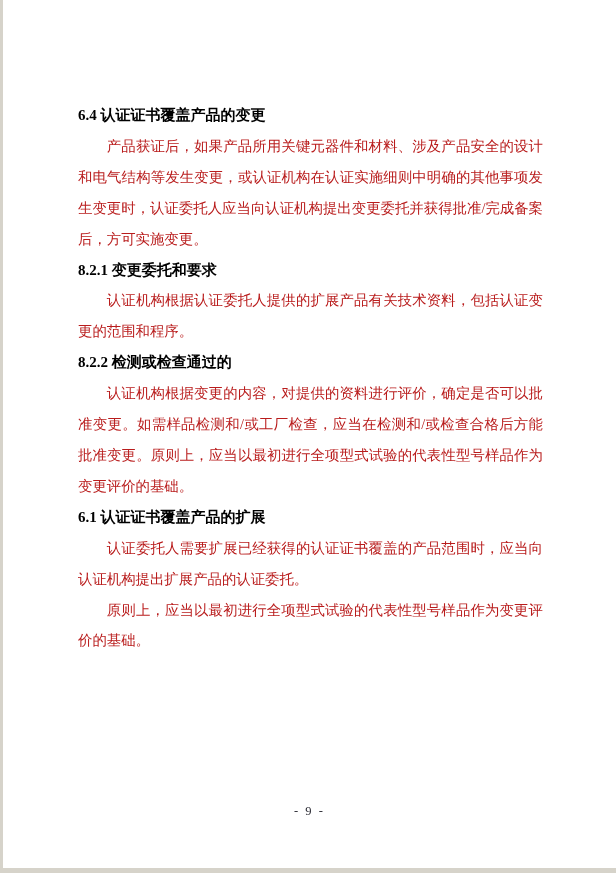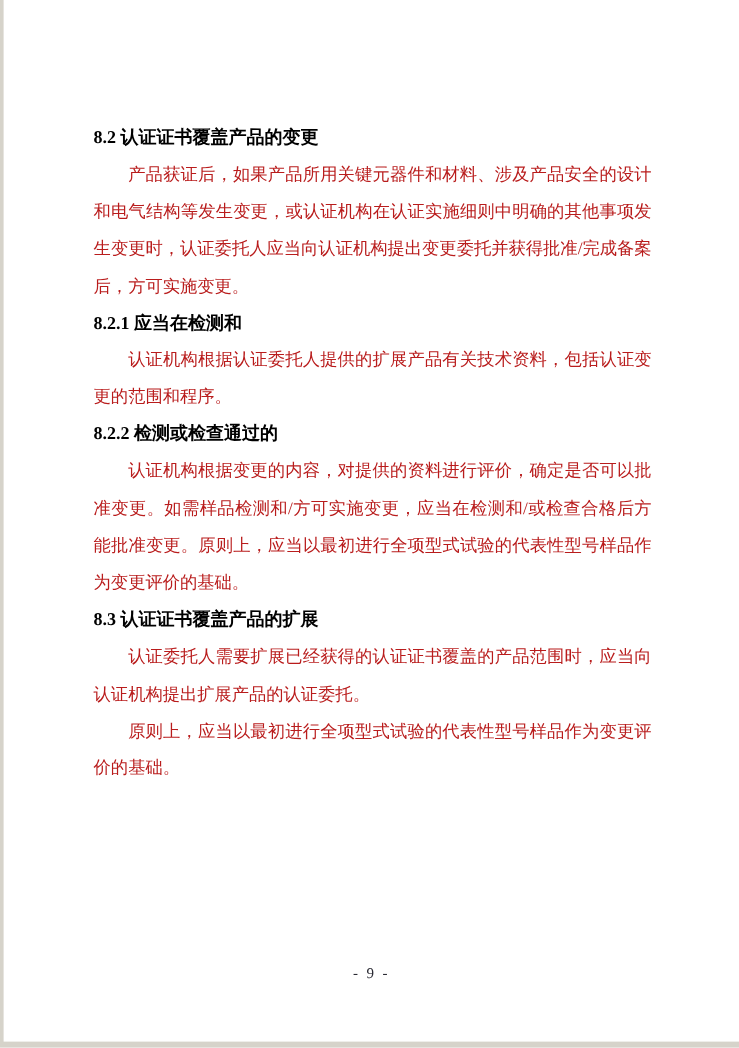--- a/index.html
+++ b/index.html
@@ -57,33 +57,33 @@
     color: #2a2a33;
     letter-spacing: 2px;
   }
 </style>
 </head>
 <body>
 
 <div class="page">
   <div class="content">
 
-    <h2 class="heading">8.2  认证证书覆盖产品的变更</h2>
+    <h2 class="heading">6.4  认证证书覆盖产品的变更</h2>
 
     <p class="para">产品获证后，如果产品所用关键元器件和材料、涉及产品安全的设计和电气结构等发生变更，或认证机构在认证实施细则中明确的其他事项发生变更时，认证委托人应当向认证机构提出变更委托并获得批准/完成备案后，方可实施变更。</p>
 
-    <h2 class="heading">8.2.1  应当在检测和</h2>
+    <h2 class="heading">8.2.1  变更委托和要求</h2>
 
     <p class="para">认证机构根据认证委托人提供的扩展产品有关技术资料，包括认证变更的范围和程序。</p>
 
     <h2 class="heading">8.2.2  检测或检查通过的</h2>
 
-    <p class="para">认证机构根据变更的内容，对提供的资料进行评价，确定是否可以批准变更。如需样品检测和/方可实施变更，应当在检测和/或检查合格后方能批准变更。原则上，应当以最初进行全项型式试验的代表性型号样品作为变更评价的基础。</p>
+    <p class="para">认证机构根据变更的内容，对提供的资料进行评价，确定是否可以批准变更。如需样品检测和/或工厂检查，应当在检测和/或检查合格后方能批准变更。原则上，应当以最初进行全项型式试验的代表性型号样品作为变更评价的基础。</p>
 
-    <h2 class="heading">8.3  认证证书覆盖产品的扩展</h2>
+    <h2 class="heading">6.1  认证证书覆盖产品的扩展</h2>
 
     <p class="para">认证委托人需要扩展已经获得的认证证书覆盖的产品范围时，应当向认证机构提出扩展产品的认证委托。</p>
 
 
     <p class="para">原则上，应当以最初进行全项型式试验的代表性型号样品作为变更评价的基础。</p>
 
   </div>
 
   <div class="footer">- 9 -</div>
 </div>

